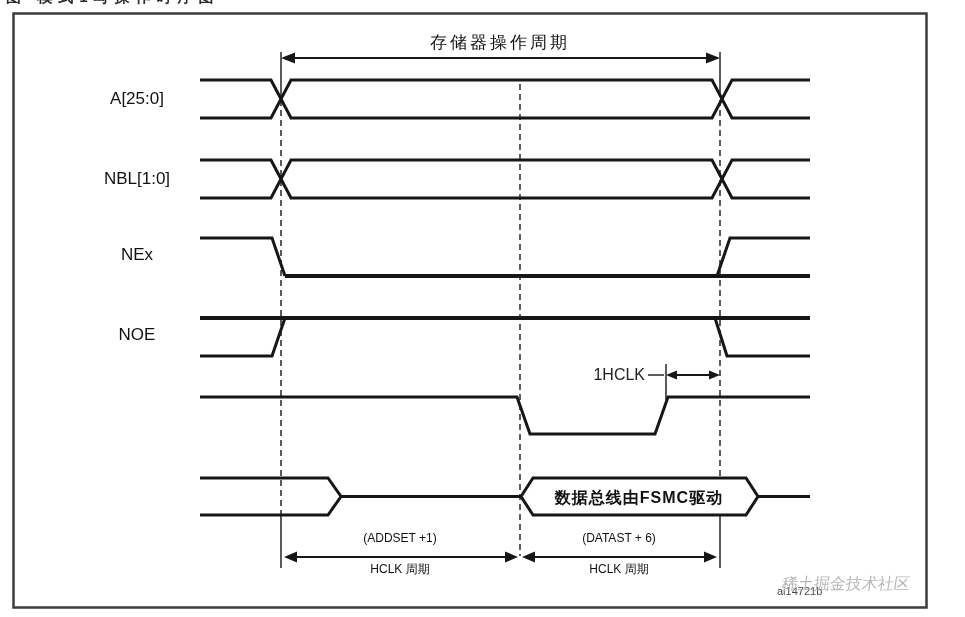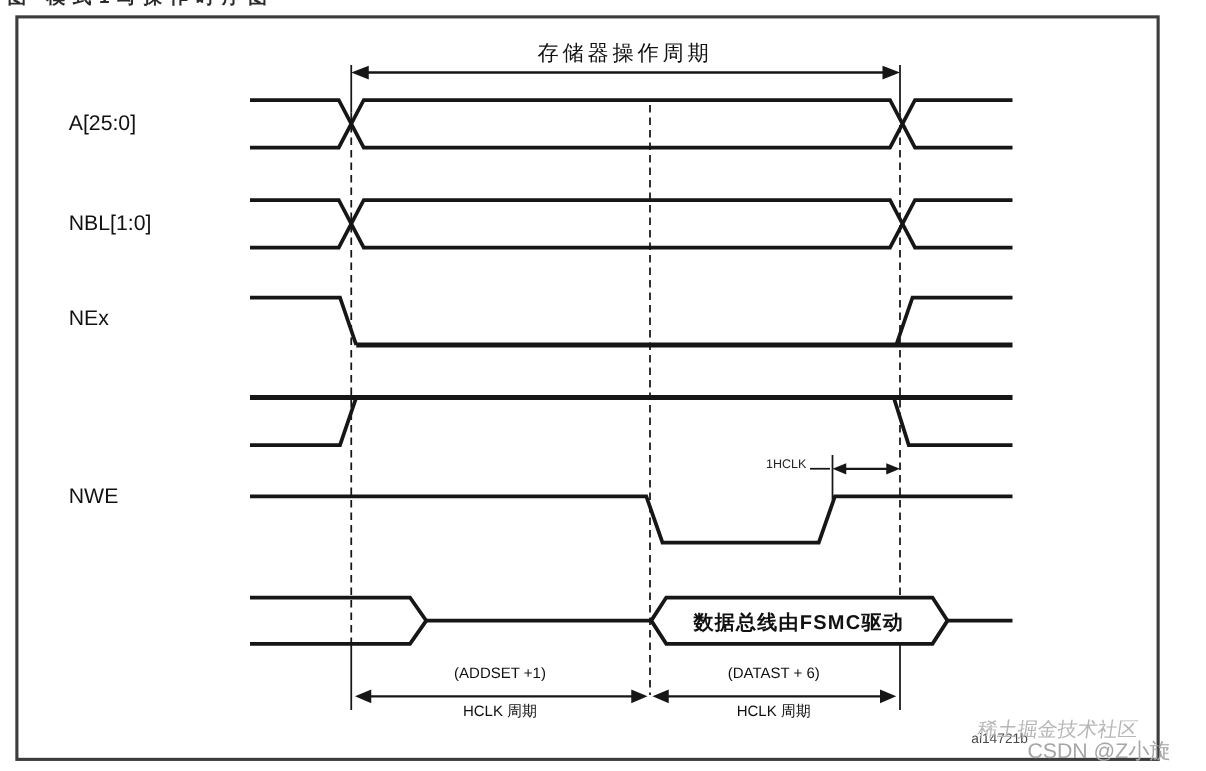--- a/index.html
+++ b/index.html
@@ -5,27 +5,27 @@
   html,body{margin:0;padding:0;background:#ffffff;}
   .stage{
     position:relative;width:965px;height:617px;background:#ffffff;overflow:hidden;
     font-family:"Liberation Sans", sans-serif;color:#151515;padding-left:21px;
   }
   .layer{position:absolute;left:0;top:0;}
   .txt{position:absolute;white-space:nowrap;color:#151515;}
   .center{text-align:center;}
   .right{text-align:right;}
   .sig-label{
-    position:absolute;left:55px;width:140px;height:22px;line-height:22px;
-    text-align:left;font-size:17px;color:#111;
+    position:absolute;left:67px;width:140px;height:22px;line-height:22px;
+    text-align:center;font-size:17px;color:#111;
   }
   .hdr{font-size:17px;letter-spacing:3px;color:#111;}
   .buslbl{font-size:16px;font-weight:bold;letter-spacing:1px;color:#111;}
   .ann{font-size:12px;color:#111;}
-  .hclk1{font-size:10px;color:#222;}
+  .hclk1{font-size:16px;color:#222;}
   .figid{font-size:11px;color:#4a4a4a;}
   .wm1{font-size:16px;color:#b6b6b6;transform:skewX(-8deg);}
   .wm2{font-size:17px;color:#a6a6a6;}
   .cap-clip{position:absolute;left:6px;top:0;width:530px;height:9px;overflow:hidden;}
   .cap-clip span{position:relative;top:-12px;display:block;font-size:15px;font-weight:bold;color:#2a2a2a;letter-spacing:6px;}
 </style>
 </head>
 <body>
 
 <div class="stage">
@@ -97,30 +97,29 @@
       <polygon points="522,557 535,551.5 535,562.5" fill="#161616"></polygon>
       <polygon points="717,557 704,551.5 704,562.5" fill="#161616"></polygon>
     </g>
   </svg>
 
   <div class="txt hdr center" style="left:380px;top:31px;width:240px;">存储器操作周期</div>
 
   <div class="sig-label" style="top:88px">A[25:0]</div>
   <div class="sig-label" style="top:168px">NBL[1:0]</div>
   <div class="sig-label" style="top:244px">NEx</div>
-  <div class="sig-label" style="top:386px">NWE</div>
+  <div class="sig-label" style="top:324px">NOE</div>
 
   <div class="txt hclk1 right" style="left:545px;top:366px;width:100px;">1HCLK</div>
 
   <div class="txt buslbl center" style="left:529px;top:488px;width:220px;">数据总线由FSMC驱动</div>
 
   <div class="txt ann center" style="left:300px;top:531px;width:200px;">(ADDSET +1)</div>
   <div class="txt ann center" style="left:300px;top:561px;width:200px;">HCLK 周期</div>
 
   <div class="txt ann center" style="left:519px;top:531px;width:200px;">(DATAST + 6)</div>
   <div class="txt ann center" style="left:519px;top:561px;width:200px;">HCLK 周期</div>
 
   <div class="txt figid" style="left:777px;top:585px;">ai14721b</div>
 
   <div class="txt wm1" style="left:782px;top:574px;">稀土掘金技术社区</div>
-  <div class="txt wm2" style="left:822px;top:589px;">CSDN @Z小旋</div>
 
 </div>
 
 </body></html>

